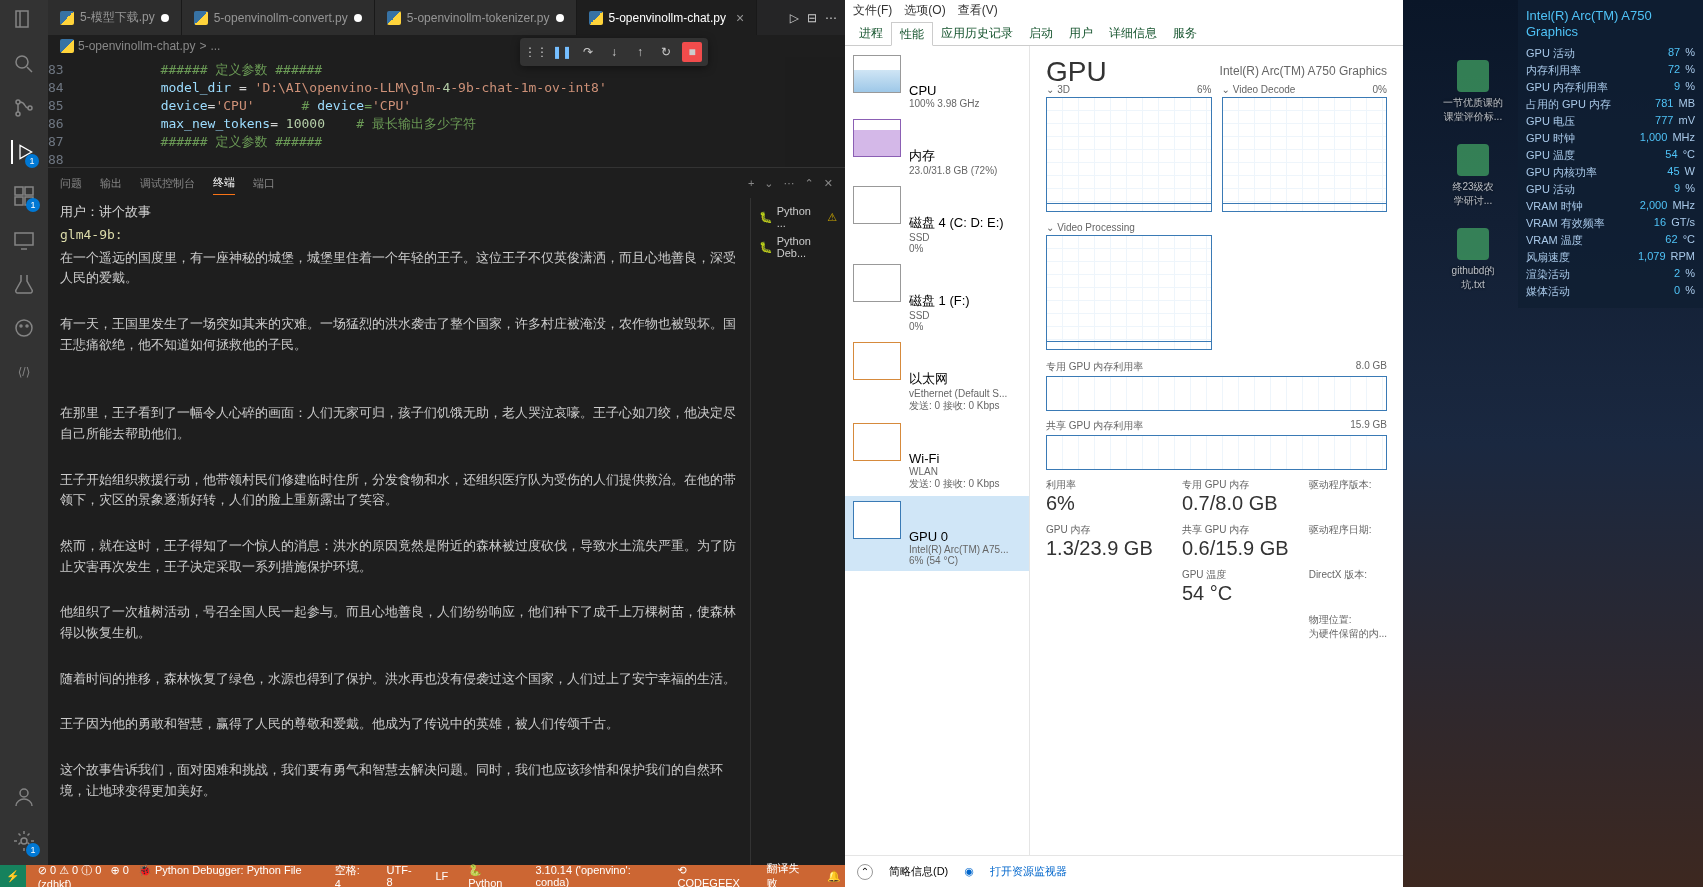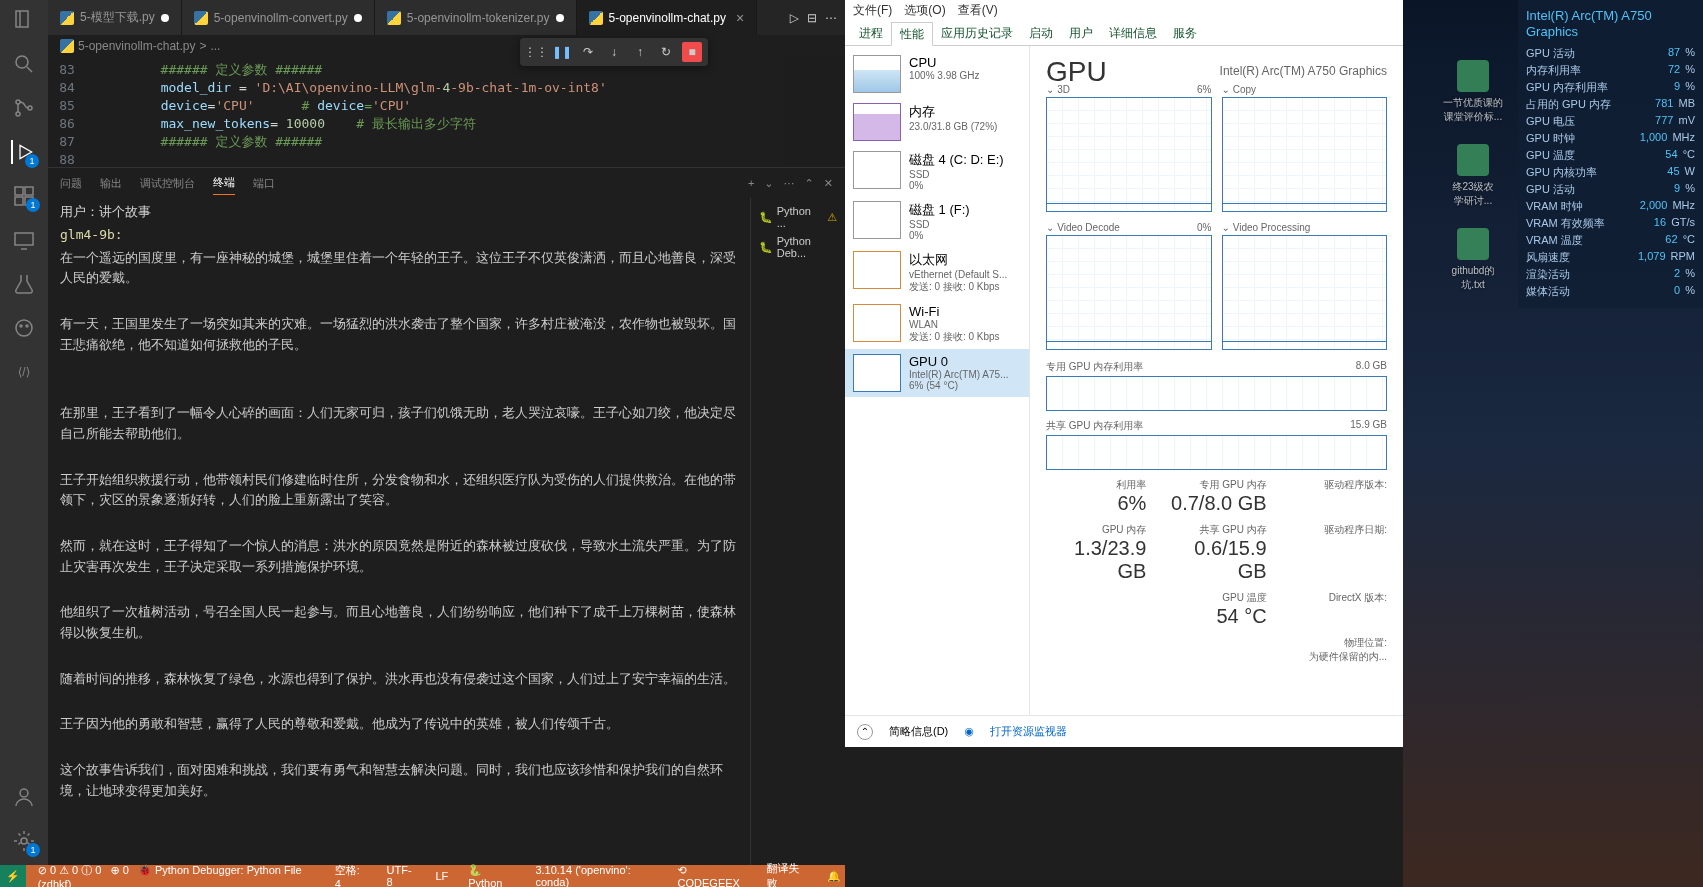--- a/index.html
+++ b/index.html
@@ -19,21 +19,21 @@
 .tab .close { color:#969696; font-size:14px; margin-left:4px;}
 .tab .dot { width:8px; height:8px; background:#fff; border-radius:50%;}
 .tab-actions { margin-left:auto; display:flex; gap:8px; padding-right:8px; color:#ccc;}
 .tab-actions span{cursor:pointer;}
 .breadcrumb { height: 22px; padding: 0 12px; display:flex; align-items:center; gap:4px; color:#888; background:#1e1e1e; font-size:12px;}
 .debug-toolbar { position:absolute; top:38px; left:520px; background:#333; border-radius:4px; padding:4px 6px; display:flex; gap:6px; box-shadow:0 2px 8px rgba(0,0,0,.4); z-index:10;}
 .debug-toolbar span{width:20px;height:20px;display:flex;align-items:center;justify-content:center;color:#ccc;cursor:pointer;}
 .debug-toolbar .pause{color:#75beff;}
 .debug-toolbar .stop{background:#f14c4c;border-radius:2px;}
 .code-area { flex:0 0 110px; display:flex; font-family:Consolas,monospace; font-size:13px; background:#1e1e1e; overflow:hidden; position:relative;}
-.gutter { width:50px; text-align:center; color:#6e7681; padding-right:12px; user-select:none; line-height:18px; padding-top:4px;}
+.gutter { width:50px; text-align:left; color:#6e7681; padding-right:12px; user-select:none; line-height:18px; padding-top:4px;}
 .code-lines { flex:1; line-height:18px; padding-top:4px; white-space:pre; color:#d4d4d4;}
 .code-lines .cm{color:#6a9955;}
 .code-lines .kw{color:#9cdcfe;}
 .code-lines .str{color:#ce9178;}
 .code-lines .num{color:#b5cea8;}
 .minimap{width:60px;background:#1e1e1e;opacity:.3;}
 .panel { flex:1; display:flex; flex-direction:column; border-top:1px solid #333; overflow:hidden;}
 .panel-tabs { height:30px; display:flex; align-items:center; padding:0 12px; gap:18px; font-size:11px; color:#888;}
 .panel-tabs .pt { cursor:pointer; padding:4px 0;}
 .panel-tabs .pt.active { color:#fff; border-bottom:1px solid #f97316;}
@@ -44,52 +44,52 @@
 .terminal-content .model{color:#dcdcaa;}
 .terminal-content p{margin-bottom:2px;}
 .terminal-side{width:95px;border-left:1px solid #333;padding:4px;font-size:11px;color:#ccc;}
 .terminal-side .item{padding:3px 4px;display:flex;align-items:center;gap:4px;}
 .terminal-side .warn{color:#cca700;}
 .status-bar { height:22px; background:#cc6633; color:#fff; display:flex; align-items:center; font-size:11px; padding:0 4px; gap:12px;}
 .status-bar .remote{background:#16825d;height:22px;display:flex;align-items:center;padding:0 6px;margin-left:-4px;}
 .status-bar .right{margin-left:auto;display:flex;gap:20px;align-items:center;}
 .status-bar span{cursor:pointer;}
 
-.taskmgr { width:558px; height:747px; background:#fff; color:#000; display:flex; flex-direction:column; font-size:12px;}
+.taskmgr { width:558px; height:887px; background:#fff; color:#000; display:flex; flex-direction:column; font-size:12px;}
 .tm-menu{height:22px;padding:2px 8px;display:flex;gap:12px;color:#333;font-size:12px;}
 .tm-tabs{height:24px;display:flex;border-bottom:1px solid #ccc;padding-left:6px;font-size:12px;}
 .tm-tabs .tt{padding:3px 8px;color:#14532d;cursor:pointer;}
 .tm-tabs .tt.active{border:1px solid #ccc;border-bottom:1px solid #fff;margin-bottom:-1px;background:#fff;}
 .tm-body{flex:1;display:flex;overflow:hidden;}
 .tm-side{width:185px;border-right:1px solid #e5e5e5;overflow-y:auto;padding:4px 0;}
 .tm-item{display:flex;gap:8px;padding:5px 8px;cursor:pointer;}
 .tm-item.selected{background:#d0e6f7;justify-content:flex-end;}
 .tm-thumb{width:48px;height:38px;border:1px solid #999;flex-shrink:0;background:#fff;position:relative;overflow:hidden;}
 .tm-thumb.cpu::after{content:"";position:absolute;bottom:0;left:0;right:0;height:60%;background:linear-gradient(to top,#9ec8e8,#cfe5f5);}
 .tm-thumb.mem{border-color:#8b5fb4;}
 .tm-thumb.mem::after{content:"";position:absolute;bottom:0;left:0;right:0;height:72%;background:#d4b8e8;}
 .tm-thumb.net{border-color:#d68a3c;}
 .tm-thumb.wifi{border-color:#d68a3c;}
 .tm-thumb.gpu{border-color:#3a7ab5;}
-.tm-info{flex:1;min-width:0;}
+.tm-info{flex:1;min-width:0;margin-top:28px;}
 .tm-info .t1{font-size:13px;color:#000;}
 .tm-info .t2{font-size:10px;color:#666;white-space:nowrap;overflow:hidden;text-overflow:ellipsis;}
 .tm-main{flex:1;padding:10px 16px;overflow-y:auto;}
 .tm-title{font-size:28px;font-weight:300;color:#333;}
 .tm-sub{font-size:12px;color:#666;text-align:right;margin-top:-24px;margin-bottom:6px;}
 .charts-grid{display:grid;grid-template-columns:1fr 1fr;gap:10px;margin-bottom:10px;}
 .chart-box{}
 .chart-label{font-size:10px;color:#666;display:flex;justify-content:space-between;margin-bottom:2px;}
 .chart-label .drop::before{content:"⌄ ";}
 .chart{height:130px;border:1px solid #3a7ab5;background:repeating-linear-gradient(to bottom,transparent,transparent 12px,#eef5fb 12px,#eef5fb 13px),repeating-linear-gradient(to right,transparent,transparent 15px,#eef5fb 15px,#eef5fb 16px);position:relative;}
 .chart.small{height:115px;}
 .chart .line{position:absolute;bottom:0;left:0;right:0;height:8px;border-top:1px solid #3a7ab5;}
 .mem-bar{height:35px;border:1px solid #3a7ab5;background:repeating-linear-gradient(to right,transparent,transparent 15px,#eef5fb 15px,#eef5fb 16px);margin-bottom:8px;}
 .mem-label{font-size:10px;color:#666;display:flex;justify-content:space-between;margin-bottom:2px;}
-.stats-grid{display:grid;grid-template-columns:1fr 1fr 1fr;gap:8px 20px;font-size:11px;text-align:right;}
+.stats-grid{display:grid;grid-template-columns:1fr;gap:8px 20px;font-size:11px;}
 .stat .sl{color:#666;font-size:10px;}
 .stat .sv{font-size:20px;color:#333;font-weight:400;}
 .stat .svs{font-size:11px;color:#333;}
 .tm-footer{height:32px;border-top:1px solid #e5e5e5;display:flex;align-items:center;gap:16px;padding:0 12px;font-size:11px;}
 .tm-footer a{color:#0066cc;cursor:pointer;}
 .tm-footer .caret{width:16px;height:16px;border:1px solid #999;border-radius:50%;display:flex;align-items:center;justify-content:center;font-size:10px;}
 
 .overlay{width:300px;height:887px;background:linear-gradient(to bottom,#0a1628 0%,#1a2840 50%,#3d2820 100%);position:relative;}
 .gpu-panel{position:absolute;top:0;right:0;width:185px;background:rgba(15,30,50,.85);padding:8px;color:#a8c8e8;font-size:11px;}
 .gpu-panel .hdr{color:#4fc3f7;font-size:13px;margin-bottom:6px;line-height:1.2;}
@@ -381,29 +381,20 @@
             <div class="chart-label">
               <span class="drop">3D</span>
               <span>6%</span>
             </div>
             <div class="chart small">
               <div class="line"></div>
             </div>
           </div>
           <div class="chart-box">
             <div class="chart-label">
-              <span class="drop">Copy</span>
-              <span></span>
-            </div>
-            <div class="chart small">
-              <div class="line"></div>
-            </div>
-          </div>
-          <div class="chart-box">
-            <div class="chart-label">
               <span class="drop">Video Decode</span>
               <span>0%</span>
             </div>
             <div class="chart small">
               <div class="line"></div>
             </div>
           </div>
           <div class="chart-box">
             <div class="chart-label">
               <span class="drop">Video Processing</span>

